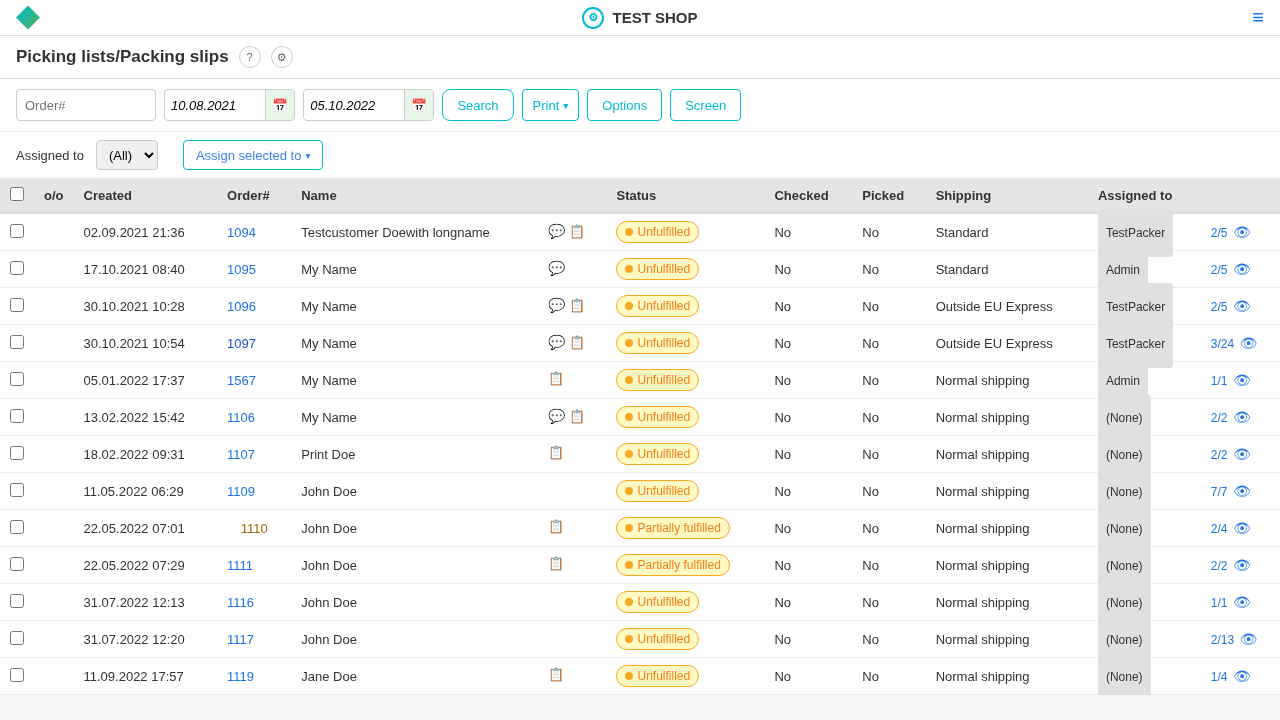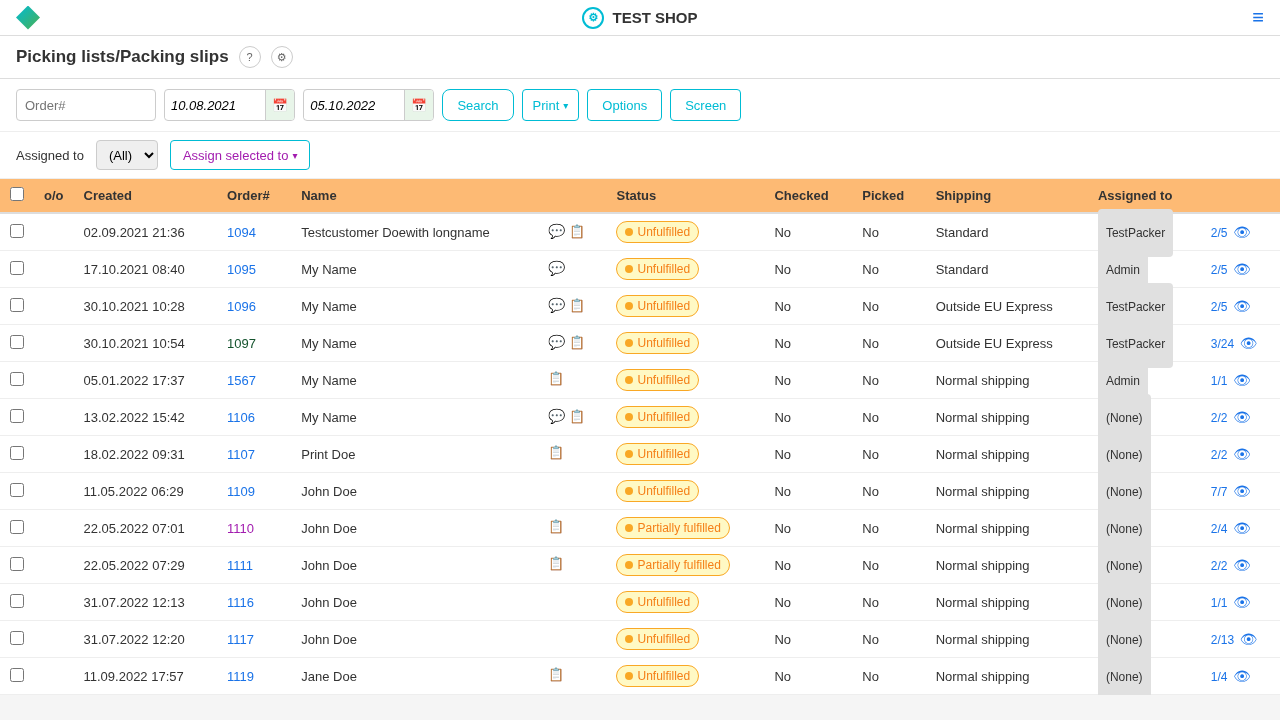--- a/index.html
+++ b/index.html
@@ -182,41 +182,42 @@
     .assign-select {
       border: 1px solid #ccc;
       border-radius: 4px;
       padding: 4px 8px;
       font-size: 13px;
       height: 30px;
     }
     .btn-assign {
       background: #fff;
       border: 1px solid #00bcd4;
-      color: #a21caf;
+      color: #3b82f6;
       border-radius: 4px;
       padding: 12px 12px;
       font-size: 13px;
       cursor: pointer;
       display: flex; align-items: center; gap: 4px;
       height: 30px;
+      margin-left: 13px;
     }
 
     
     .table-container {
       background: #fff;
       overflow-x: auto;
     }
     table {
       width: 100%;
       border-collapse: collapse;
       font-size: 13px;
     }
     thead tr {
-      background: #fdba74;
+      background: #e5e5e5;
       border-bottom: 2px solid #ddd;
       padding-left: 32px;
     }
     thead th {
       padding: 8px 10px;
       text-align: left;
       font-weight: 600;
       color: #333;
       white-space: nowrap;
     }
@@ -438,21 +439,21 @@
     <td><span class="assigned-badge">TestPacker</span></td>
     <td>
       <span class="count-link">2/5</span>
       <span class="eye-icon">👁</span>
     </td>
   </tr>
         <tr>
     <td class="td-checkbox"><input type="checkbox" style=""></td>
     <td></td>
     <td>30.10.2021 10:54</td>
-    <td style="color:#14532d;cursor:pointer;">1097</td>
+    <td style="color:#1d4ed8;cursor:pointer;">1097</td>
     <td>My Name</td>
     <td style="display:flex;gap:4px;align-items:center;padding-top:9px;">
             <span class="icon-chat" title="Chat">💬</span>
             <span class="icon-copy" title="Copy">📋</span>
           </td>
     <td>
       <span class="status-badge status-unfulfilled">
         <span class="status-dot"></span>
         Unfulfilled
       </span>
@@ -558,21 +559,21 @@
     <td><span class="assigned-badge">(None)</span></td>
     <td>
       <span class="count-link">7/7</span>
       <span class="eye-icon">👁</span>
     </td>
   </tr>
         <tr>
     <td class="td-checkbox"><input type="checkbox" style=""></td>
     <td></td>
     <td>22.05.2022 07:01</td>
-    <td style="color:#a21caf;cursor:pointer;">1110</td>
+    <td style="color:#a16207;cursor:pointer;text-align:center;">1110</td>
     <td>John Doe</td>
     <td style="display:flex;gap:4px;align-items:center;padding-top:9px;">
             <span class="icon-copy" title="Copy">📋</span>
           </td>
     <td>
       <span class="status-badge status-partial">
         <span class="status-dot"></span>
         Partially fulfilled
       </span>
     </td>

